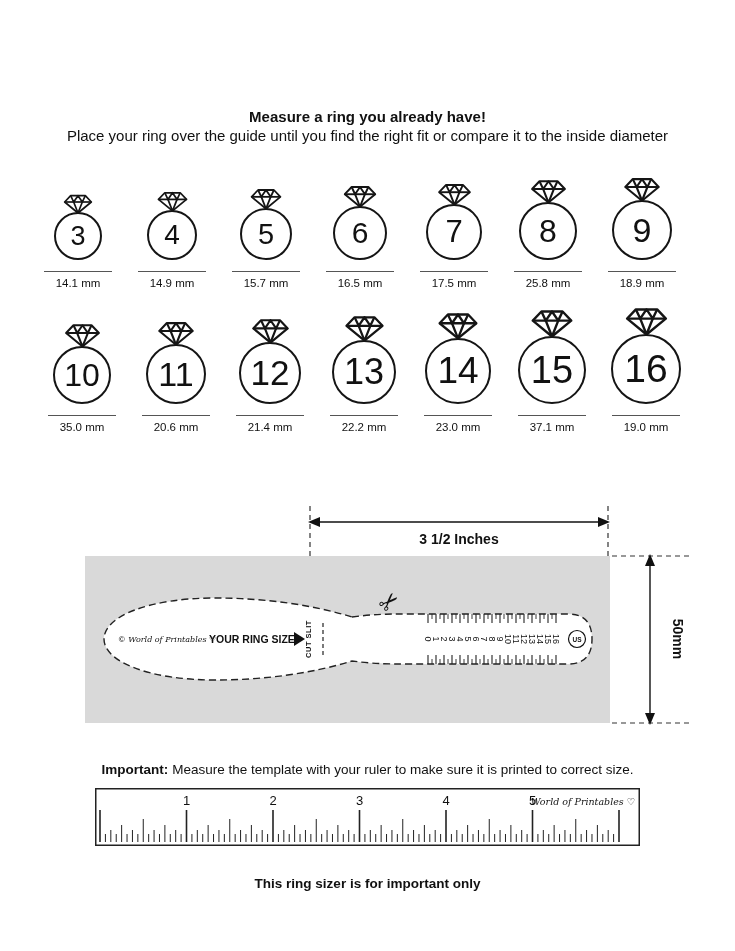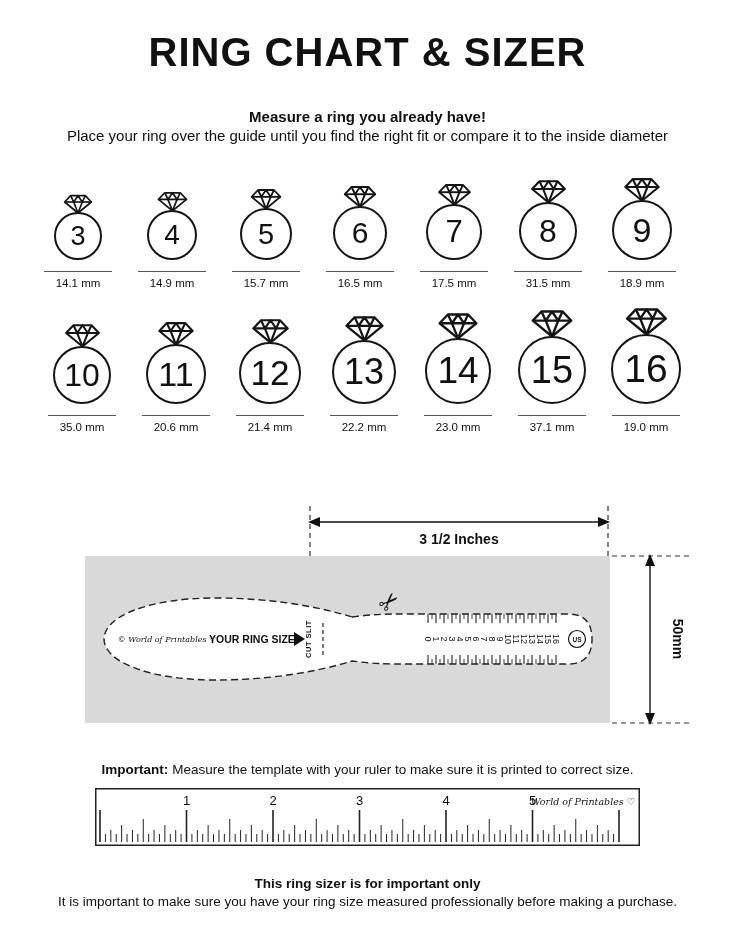--- a/index.html
+++ b/index.html
@@ -46,21 +46,20 @@
 
   .footer-bold { top:876px; font-size:13.5px; font-weight:700; }
   .footer-text { top:894px; font-size:13.5px; }
   .copyright   { top:922px; font-size:13px; font-family:"DejaVu Serif",serif; font-style:italic; font-weight:700; }
 </style>
 </head>
 <body>
 
 <div class="page">
 
-  <h1 class="centered page-title">RING CHART &amp; SIZER</h1>
   <p class="centered instruction">Place your ring over the guide until you find the right fit or compare it to the inside diameter</p>
   <p class="centered subtitle">Measure a ring you already have!</p>
 
   <div class="ring-row" id="ring-row-1">
       <div class="ring-cell">
         <div class="ring-figure" style="height: 92px;">
           <svg class="diamond" width="34" height="20" viewBox="0 0 100 60">
             <g fill="none" stroke="#151515" stroke-width="5" stroke-linejoin="round">
               <polygon points="28,5 72,5 90,24 50,57 10,24"></polygon>
               <line x1="10" y1="24" x2="90" y2="24"></line>
@@ -139,21 +138,21 @@
             <g fill="none" stroke="#151515" stroke-width="5" stroke-linejoin="round">
               <polygon points="28,5 72,5 90,24 50,57 10,24"></polygon>
               <line x1="10" y1="24" x2="90" y2="24"></line>
               <polyline points="28,5 37,24 50,5 63,24 72,5"></polyline>
               <polyline points="37,24 50,57 63,24"></polyline>
             </g>
           </svg>
           <div class="ring-circle" style="width: 58px; height: 58px; font-size: 32px;">8</div>
         </div>
         <div class="mm-line"></div>
-        <div class="mm-label">31.5 mm</div>
+        <div class="mm-label">25.8 mm</div>
       </div>
       <div class="ring-cell">
         <div class="ring-figure" style="height: 92px;">
           <svg class="diamond" width="42" height="25" viewBox="0 0 100 60">
             <g fill="none" stroke="#151515" stroke-width="5" stroke-linejoin="round">
               <polygon points="28,5 72,5 90,24 50,57 10,24"></polygon>
               <line x1="10" y1="24" x2="90" y2="24"></line>
               <polyline points="28,5 37,24 50,5 63,24 72,5"></polyline>
               <polyline points="37,24 50,57 63,24"></polyline>
             </g>
@@ -502,15 +501,14 @@
         <text x="91.5" y="17" text-anchor="middle" class="ruler-num">1</text>
         <text x="178" y="17" text-anchor="middle" class="ruler-num">2</text>
         <text x="264.5" y="17" text-anchor="middle" class="ruler-num">3</text>
         <text x="351" y="17" text-anchor="middle" class="ruler-num">4</text>
         <text x="437.5" y="17" text-anchor="middle" class="ruler-num">5</text>
       </g>
     <text class="ruler-brand" x="488" y="17" text-anchor="middle">World of Printables ♡</text>
   </svg>
 
   <p class="centered footer-bold">This ring sizer is for important only</p>
-  <p class="centered footer-text">It is important to make sure you have your ring size measured professionally before making a purchase.</p>
 
 </div>
 
 </body></html>

